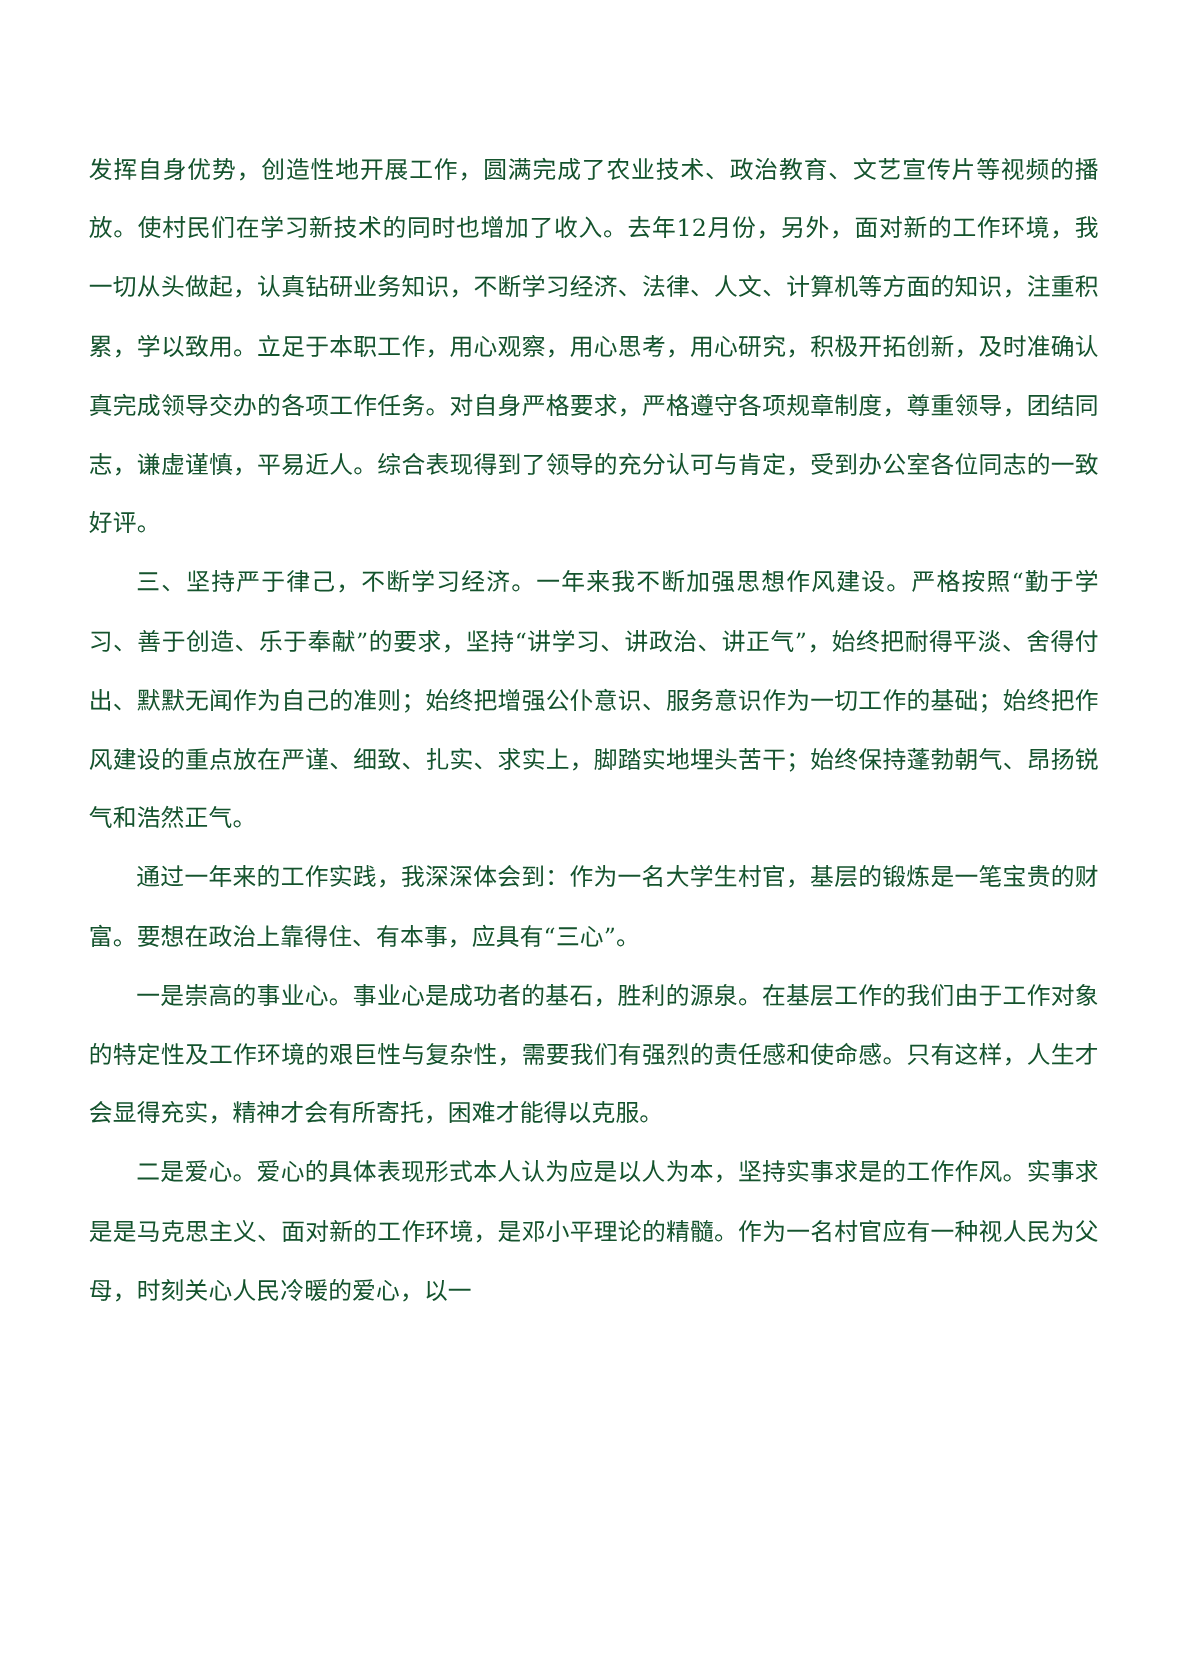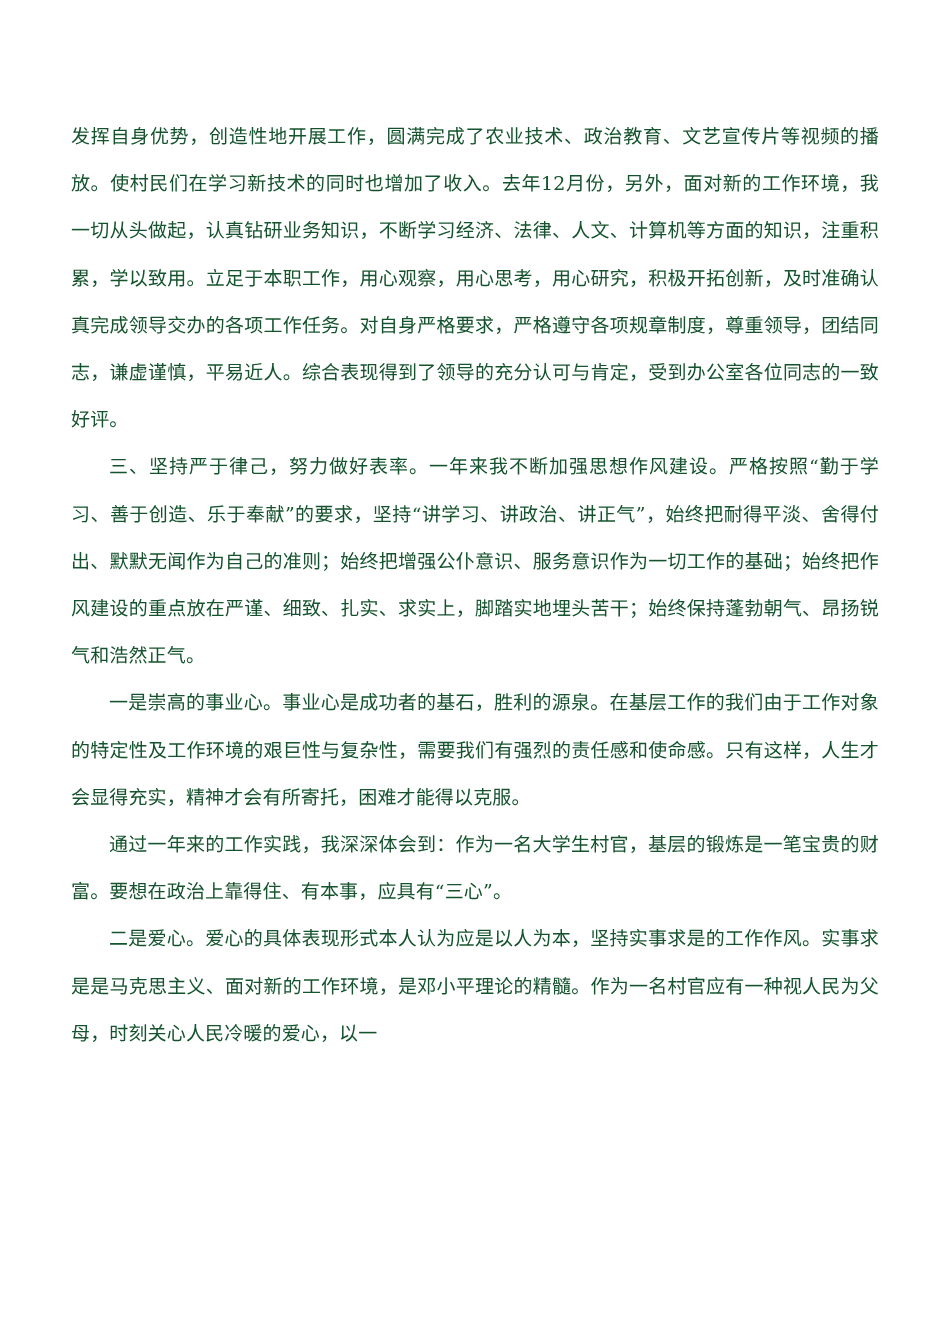--- a/index.html
+++ b/index.html
@@ -47,22 +47,22 @@
   }
 </style>
 </head>
 <body>
 
 <div class="page">
   <div class="page-body">
 
     <p class="para">发挥自身优势，创造性地开展工作，圆满完成了农业技术、政治教育、文艺宣传片等视频的播放。使村民们在学习新技术的同时也增加了收入。去年12月份，另外，面对新的工作环境，我一切从头做起，认真钻研业务知识，不断学习经济、法律、人文、计算机等方面的知识，注重积累，学以致用。立足于本职工作，用心观察，用心思考，用心研究，积极开拓创新，及时准确认真完成领导交办的各项工作任务。对自身严格要求，严格遵守各项规章制度，尊重领导，团结同志，谦虚谨慎，平易近人。综合表现得到了领导的充分认可与肯定，受到办公室各位同志的一致好评。</p>
 
-    <p class="para indent">三、坚持严于律己，努力做好表率。一年来我不断加强思想作风建设。严格按照“勤于学习、善于创造、乐于奉献”的要求，坚持“讲学习、讲政治、讲正气”，始终把耐得平淡、舍得付出、默默无闻作为自己的准则；始终把增强公仆意识、服务意识作为一切工作的基础；始终把作风建设的重点放在严谨、细致、扎实、求实上，脚踏实地埋头苦干；始终保持蓬勃朝气、昂扬锐气和浩然正气。</p>
+    <p class="para indent">三、坚持严于律己，不断学习经济。一年来我不断加强思想作风建设。严格按照“勤于学习、善于创造、乐于奉献”的要求，坚持“讲学习、讲政治、讲正气”，始终把耐得平淡、舍得付出、默默无闻作为自己的准则；始终把增强公仆意识、服务意识作为一切工作的基础；始终把作风建设的重点放在严谨、细致、扎实、求实上，脚踏实地埋头苦干；始终保持蓬勃朝气、昂扬锐气和浩然正气。</p>
+
+    <p class="para indent">通过一年来的工作实践，我深深体会到：作为一名大学生村官，基层的锻炼是一笔宝贵的财富。要想在政治上靠得住、有本事，应具有“三心”。</p>
 
     <p class="para indent">一是崇高的事业心。事业心是成功者的基石，胜利的源泉。在基层工作的我们由于工作对象的特定性及工作环境的艰巨性与复杂性，需要我们有强烈的责任感和使命感。只有这样，人生才会显得充实，精神才会有所寄托，困难才能得以克服。</p>
-
-    <p class="para indent">通过一年来的工作实践，我深深体会到：作为一名大学生村官，基层的锻炼是一笔宝贵的财富。要想在政治上靠得住、有本事，应具有“三心”。</p>
 
     <p class="para indent">二是爱心。爱心的具体表现形式本人认为应是以人为本，坚持实事求是的工作作风。实事求是是马克思主义、面对新的工作环境，是邓小平理论的精髓。作为一名村官应有一种视人民为父母，时刻关心人民冷暖的爱心，以一</p>
 
   </div>
 </div>
 
 </body></html>

